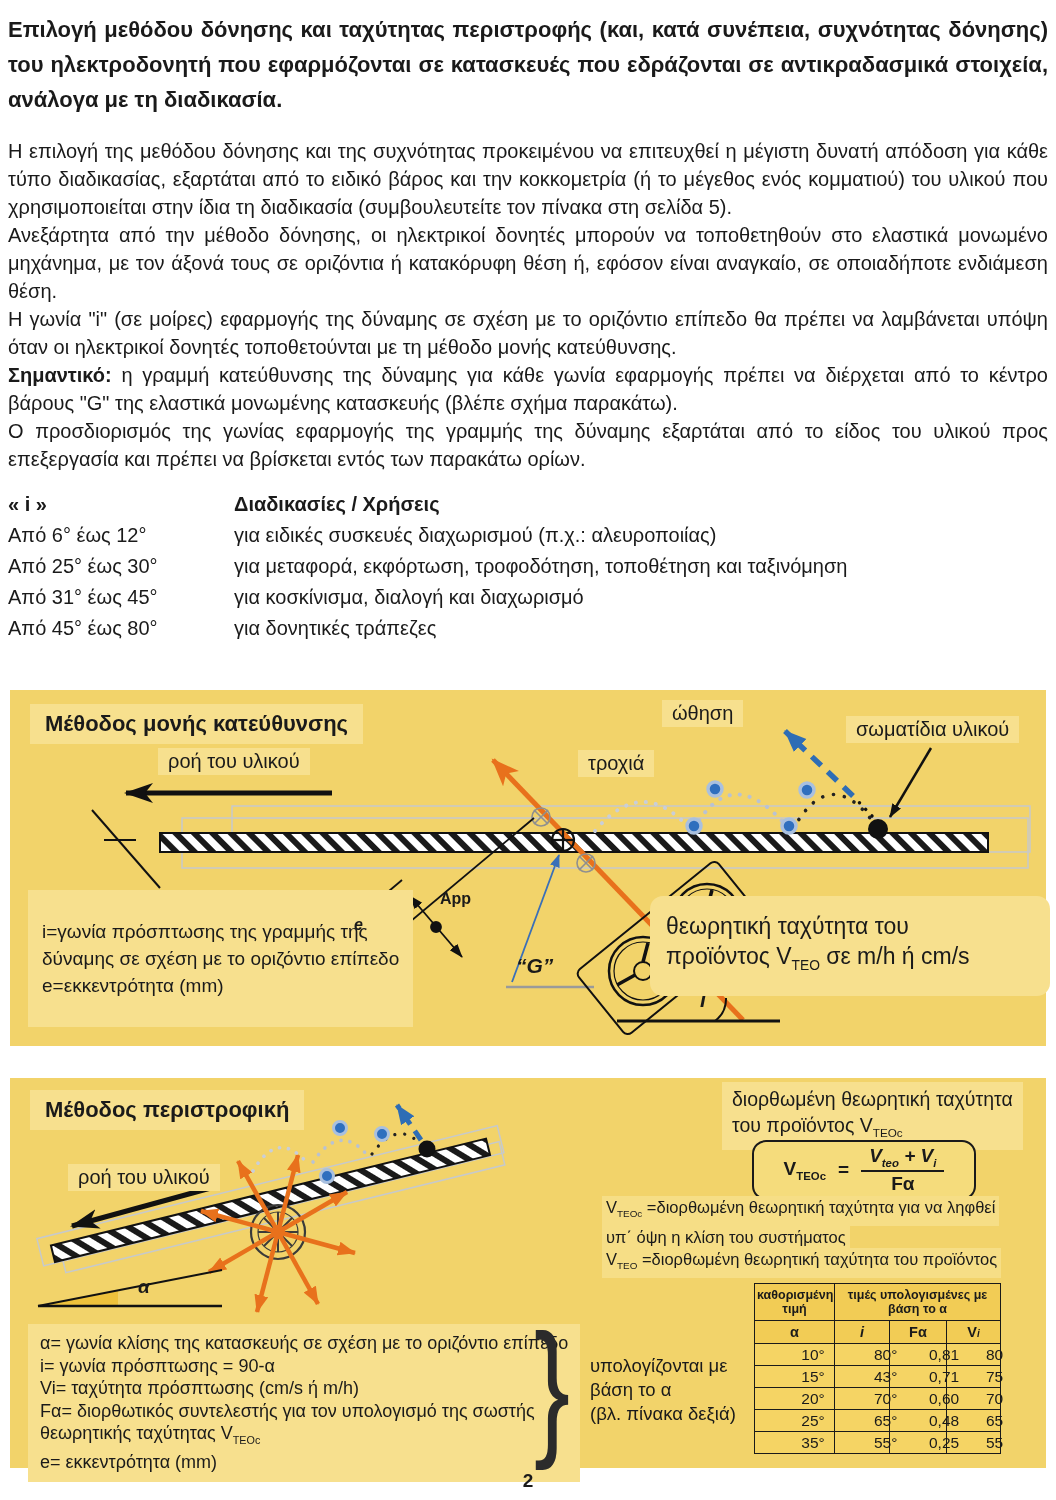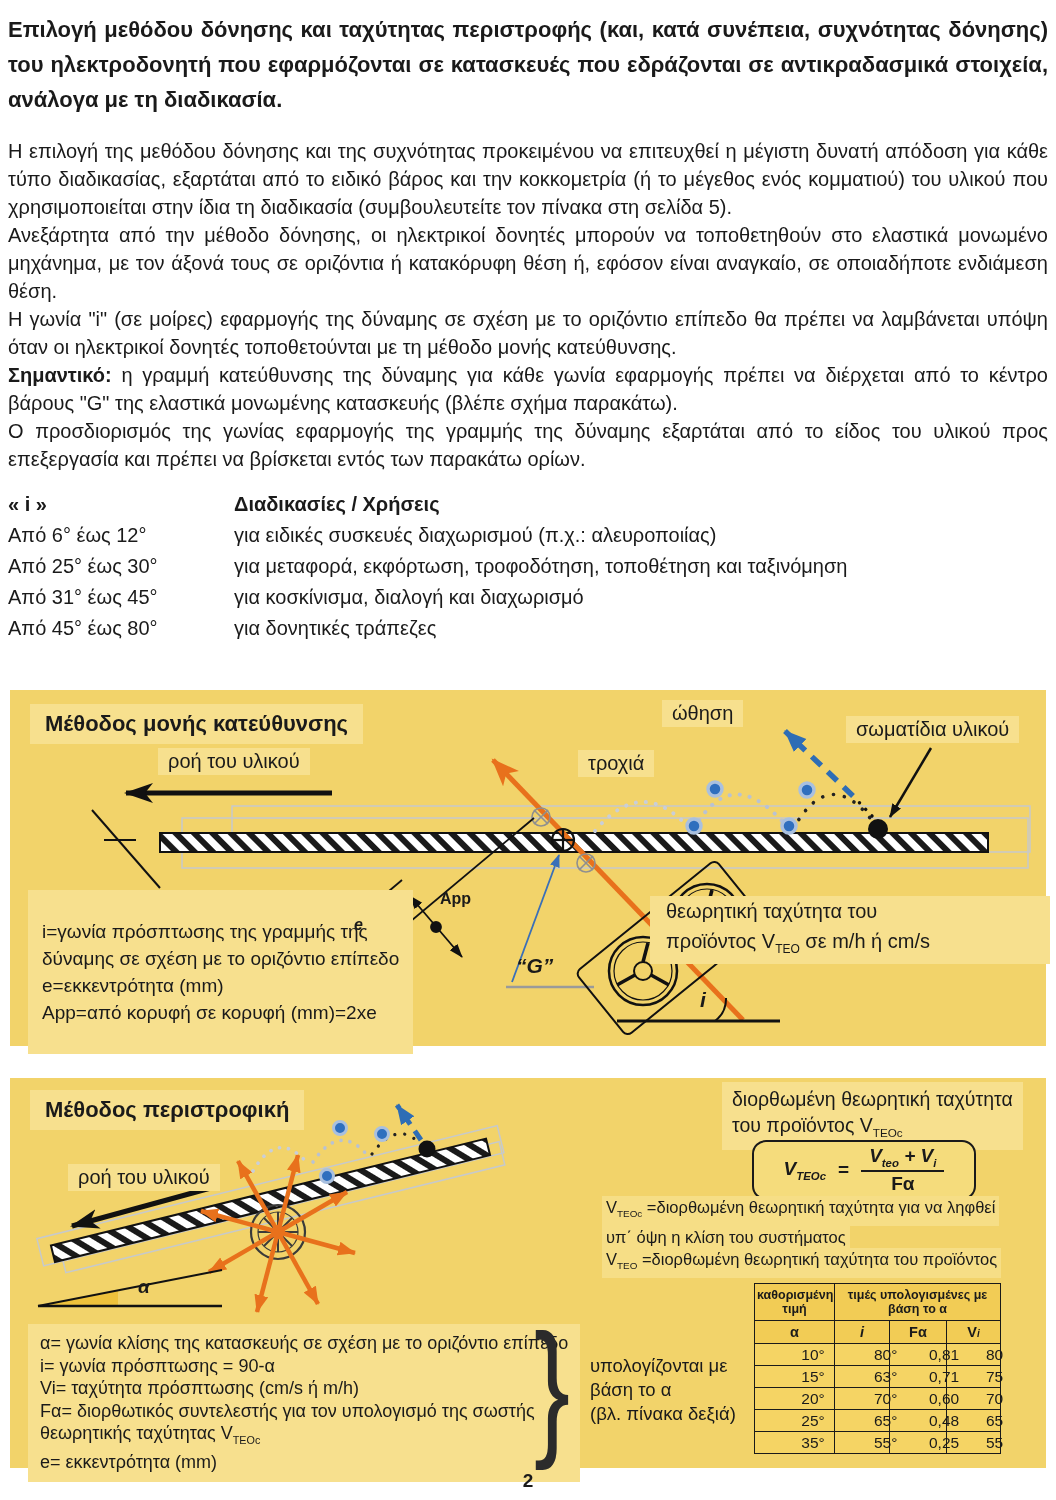--- a/index.html
+++ b/index.html
@@ -19,27 +19,27 @@
   .lbl{position:absolute;white-space:nowrap;}
   .chip{background:#F7E08E;}
   .btitle{font-size:22px;font-weight:bold;padding:7px 15px;}
   .flowlbl{font-size:20px;padding:2px 10px;}
   .smalllbl{font-size:20px;padding:2px 10px;}
   .notes{position:absolute;background:#F7E08E;font-size:19px;line-height:27px;padding:28px 14px;white-space:nowrap;}
   .glabel{font-size:21px;font-weight:bold;font-style:italic;}
   .dimlabel{font-size:16px;font-weight:bold;}
   .ilabel{font-size:21px;font-weight:bold;font-style:italic;}
   sub{font-size:0.6em;}
-  .speednote{position:absolute;background:#F7E08E;font-size:20px;line-height:30px;padding:0 16px;}
+  .speednote{position:absolute;background:#F7E08E;font-size:23px;line-height:30px;padding:15px 16px;border-radius:13px;}
   
   .corrhead{position:absolute;background:#F7E08E;font-size:19.5px;line-height:26px;padding:4px 10px;}
   .formulabox{position:absolute;border:2.5px solid #1a1a1a;border-radius:14px;background:#F5DC7C;
               display:flex;align-items:center;justify-content:center;gap:12px;
               font-weight:bold;font-size:19px;}
-  .fv{font-style:italic;}
+  .fv{}
   .frac{display:inline-flex;flex-direction:column;align-items:center;}
   .frac .num{border-bottom:2.5px solid #1a1a1a;padding:0 8px 1px;font-style:italic;}
   .frac .den{padding-top:1px;}
   .deflines{position:absolute;font-size:16.5px;line-height:22.5px;}
   .deflines>div{background:#F6DE86;padding:0 4px;width:max-content;}
   .defsleft{position:absolute;background:#F7E08E;font-size:18px;line-height:22.5px;padding:8px 12px;white-space:nowrap;}
   .brace{position:absolute;font-size:150px;line-height:118px;font-weight:normal;color:#2b2b2b;
          transform:scaleX(0.72);transform-origin:left center;}
   .calcnote{position:absolute;font-size:18.5px;line-height:24px;}
   
@@ -186,21 +186,20 @@
     <div class="lbl chip btitle" style="left:20px;top:14px;">Μέθοδος μονής κατεύθυνσης</div>
     <div class="lbl chip flowlbl" style="left:148px;top:58px;">ροή του υλικού</div>
     <div class="lbl chip smalllbl" style="left:568px;top:60px;">τροχιά</div>
     <div class="lbl chip smalllbl" style="left:652px;top:10px;">ώθηση</div>
     <div class="lbl chip smalllbl" style="left:836px;top:26px;">σωματίδια υλικού</div>
 
     <div class="notes" style="left:18px;top:200px;">
       <div>i=γωνία πρόσπτωσης της γραμμής της</div>
       <div>δύναμης  σε σχέση με το οριζόντιο επίπεδο</div>
       <div>e=εκκεντρότητα (mm)</div>
-      <div>App=από κορυφή σε κορυφή (mm)=2xe</div>
     </div>
 
     <div class="lbl glabel" style="left:506px;top:264px;">“G”</div>
     <div class="lbl dimlabel" style="left:430px;top:200px;">App</div>
     <div class="lbl dimlabel" style="font-style:italic;left:344px;top:226px;">e</div>
     <div class="lbl ilabel" style="left:690px;top:298px;">i</div>
 
     <div class="speednote" style="left:640px;top:206px;width:368px;">
       <div>θεωρητική ταχύτητα  του</div>
       <div><span>προϊόντος V</span><sub>ΤΕΟ</sub><span>  σε m/h ή cm/s</span></div>
@@ -330,21 +329,21 @@
         <td><span>V</span><span class="subi">i</span></td>
       </tr>
       <tr class="dr">
         <td>10°</td>
             <td>80°</td>
             <td>0,81</td>
             <td>80</td>
       </tr>
       <tr class="dr">
         <td>15°</td>
-            <td>63°</td>
+            <td>43°</td>
             <td>0,71</td>
             <td>75</td>
       </tr>
       <tr class="dr">
         <td>20°</td>
             <td>70°</td>
             <td>0,60</td>
             <td>70</td>
       </tr>
       <tr class="dr">

